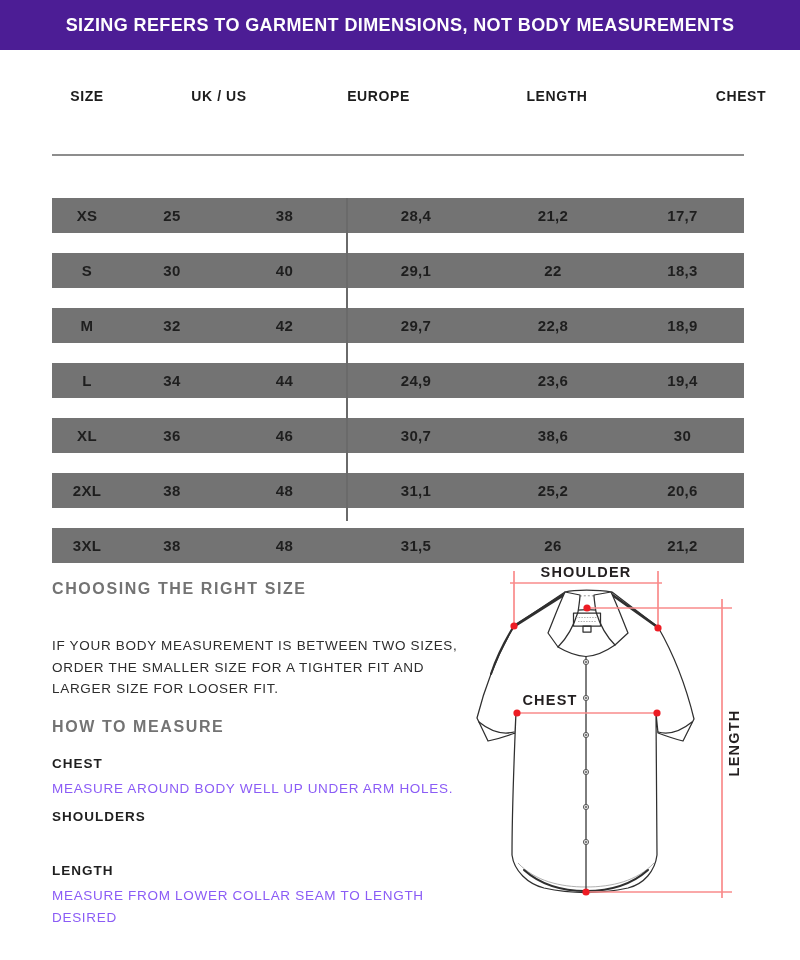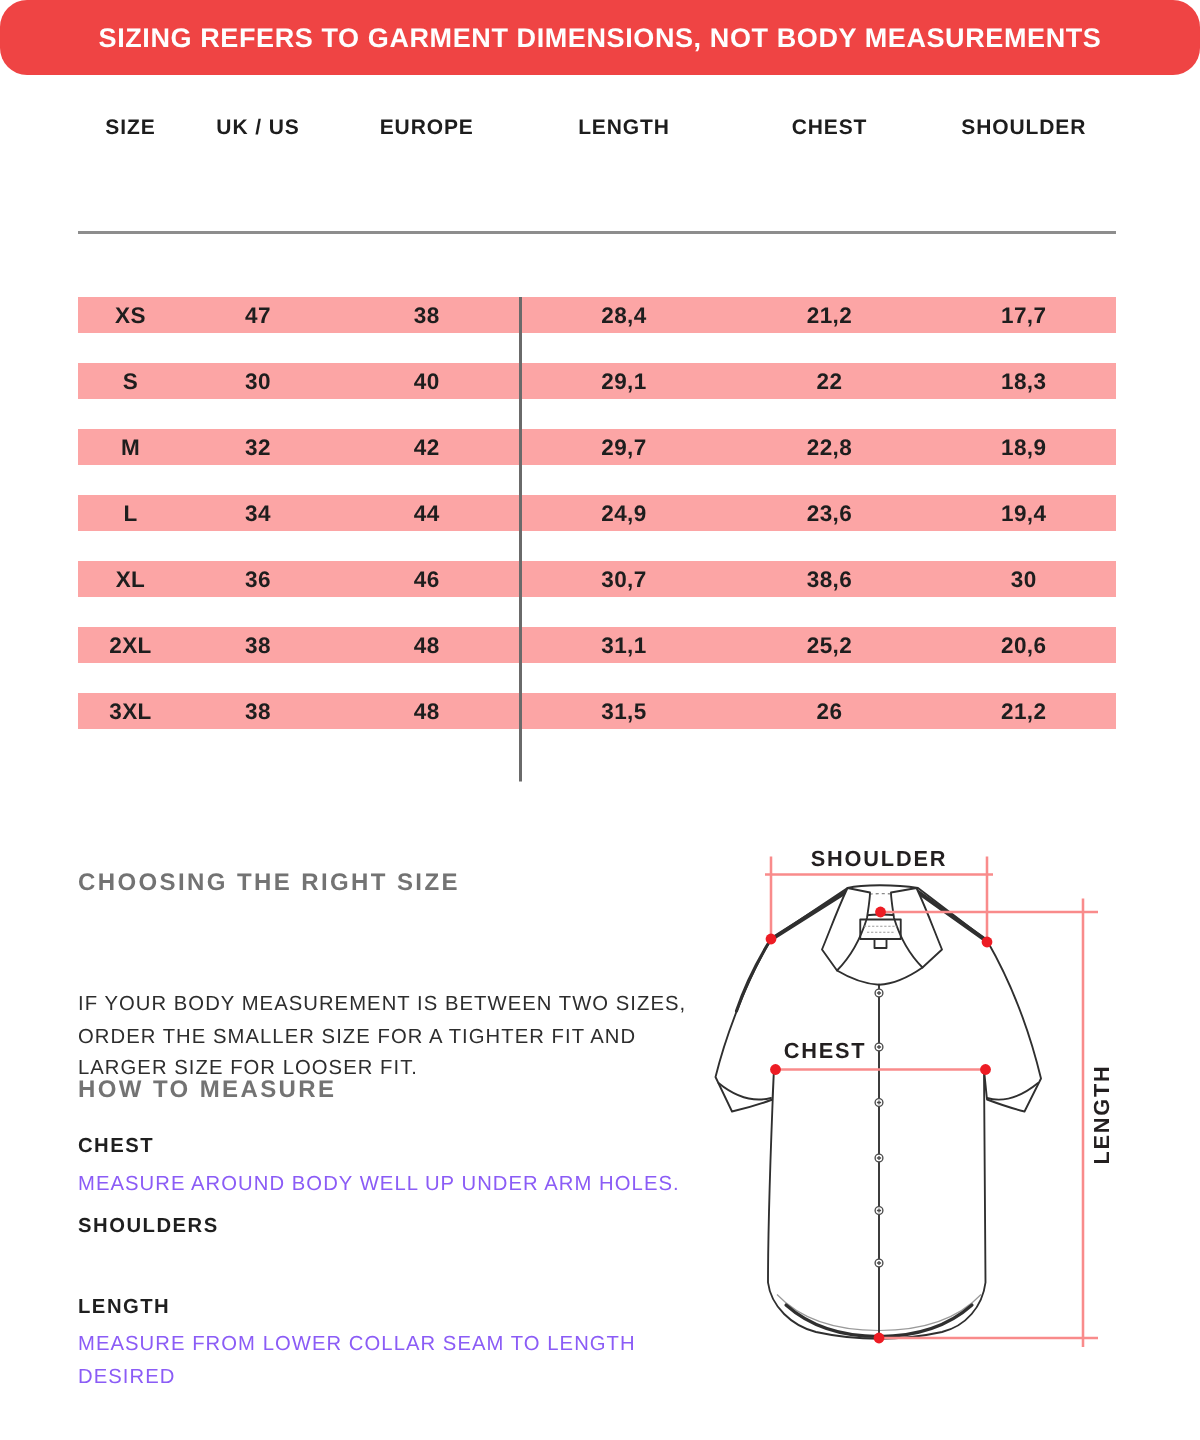--- a/index.html
+++ b/index.html
@@ -1,40 +1,40 @@
 <!DOCTYPE html>
 <html><head>
 <meta charset="utf-8">
 <style>
   * { margin:0; padding:0; box-sizing:border-box; }
   html,body { background:#ffffff; }
   body { width:800px; height:960px; position:relative; font-family:"Liberation Sans", sans-serif; color:#242424; }
   .page { position:absolute; inset:0; width:800px; height:960px; overflow:hidden; background:#fff; }
 
   
-  .banner { position:absolute; top:0; left:0; width:800px; height:50px; background:#ef4444;
-            display:flex; align-items:center; justify-content:center;border-radius:18px; }
+  .banner { position:absolute; top:0; left:0; width:800px; height:50px; background:#4c1d95;
+            display:flex; align-items:center; justify-content:center; }
   .banner span { color:#fefefe; font-weight:bold; font-size:18px; letter-spacing:.4px; }
 
   
   .grid-cols { display:grid; grid-template-columns:70px 100px 125px 138px 136px 123px; }
-  .thead { position:absolute; top:76px; left:52px; width:692px; }
+  .thead { position:absolute; top:88px; left:52px; width:692px;gap:47px; }
   .thead .th { text-align:center; font-weight:bold; font-size:14px; letter-spacing:.6px; color:#1d1d1d; }
   .header-rule { position:absolute; top:154px; left:52px; width:692px; height:2px; background:#8d8d8d; }
   .tbody { position:absolute; top:198px; left:52px; width:692px; }
-  .trow { height:24px; margin-bottom:20px; background:#fca5a5; align-items:center; }
+  .trow { height:35px; margin-bottom:20px; background:#737373; align-items:center; }
   .trow .td { text-align:center; font-weight:600; font-size:15px; letter-spacing:.3px; color:#1e1e1e; }
   .v-divider { position:absolute; top:198px; left:346px; width:2px; height:323px; background:#6a6a6a; }
 
   
   .h-big { position:absolute; left:52px; font-weight:bold; font-size:16px; letter-spacing:1.6px; color:#737373; }
   .choosing-heading { top:580px; }
   .howto-heading { top:718px; }
   .body-lines { position:absolute; left:52px; font-size:13.5px; letter-spacing:.7px; line-height:21.5px; color:#2d2d2d; }
-  .choosing-text { top:658px; }
+  .choosing-text { top:635px; }
   .m-label { position:absolute; left:52px; font-weight:bold; font-size:13.5px; letter-spacing:1px; color:#1f1f1f; }
   .m-desc  { position:absolute; left:52px; font-size:13.5px; letter-spacing:.7px; line-height:21.5px; color:#8b5cf6; }
   .lbl-chest { top:756px; }   .desc-chest { top:778px; }
   .lbl-shoulders { top:809px; } .desc-shoulders { top:831px; }
   .lbl-length { top:863px; }  .desc-length { top:885px; }
 
   
   .diagram { position:absolute; left:440px; top:555px; width:360px; height:405px; }
   .diagram svg { display:block; width:360px; height:405px; }
   svg .ink   { stroke:#2f2f2f; fill:none; stroke-width:1.25; stroke-linecap:round; stroke-linejoin:round; }
@@ -62,21 +62,21 @@
     <div class="th">EUROPE</div>
     <div class="th">LENGTH</div>
     <div class="th">CHEST</div>
     <div class="th">SHOULDER</div>
   </div>
   <div class="header-rule"></div>
 
   <div class="tbody">
     <div class="trow grid-cols">
       <div class="td">XS</div>
-      <div class="td">47</div>
+      <div class="td">25</div>
       <div class="td">38</div>
       <div class="td">28,4</div>
       <div class="td">21,2</div>
       <div class="td">17,7</div>
     </div>
     <div class="trow grid-cols">
       <div class="td">S</div>
       <div class="td">30</div>
       <div class="td">40</div>
       <div class="td">29,1</div>

